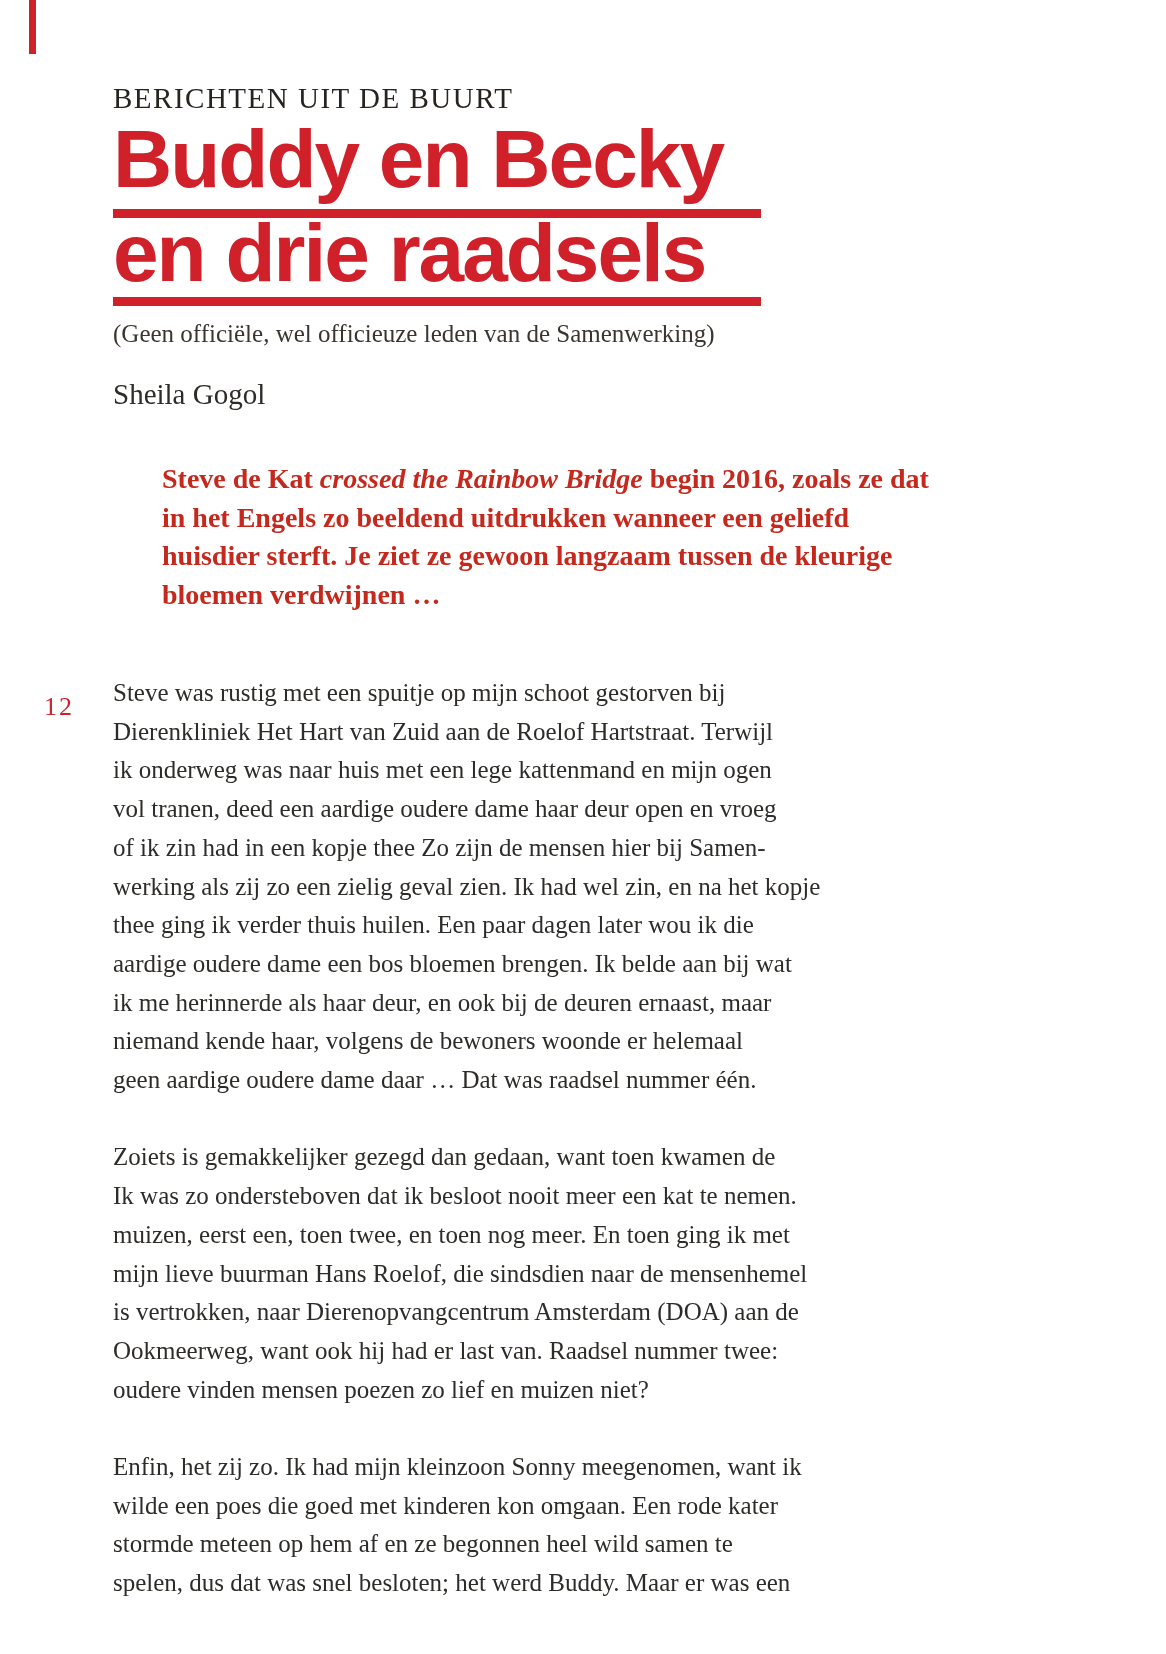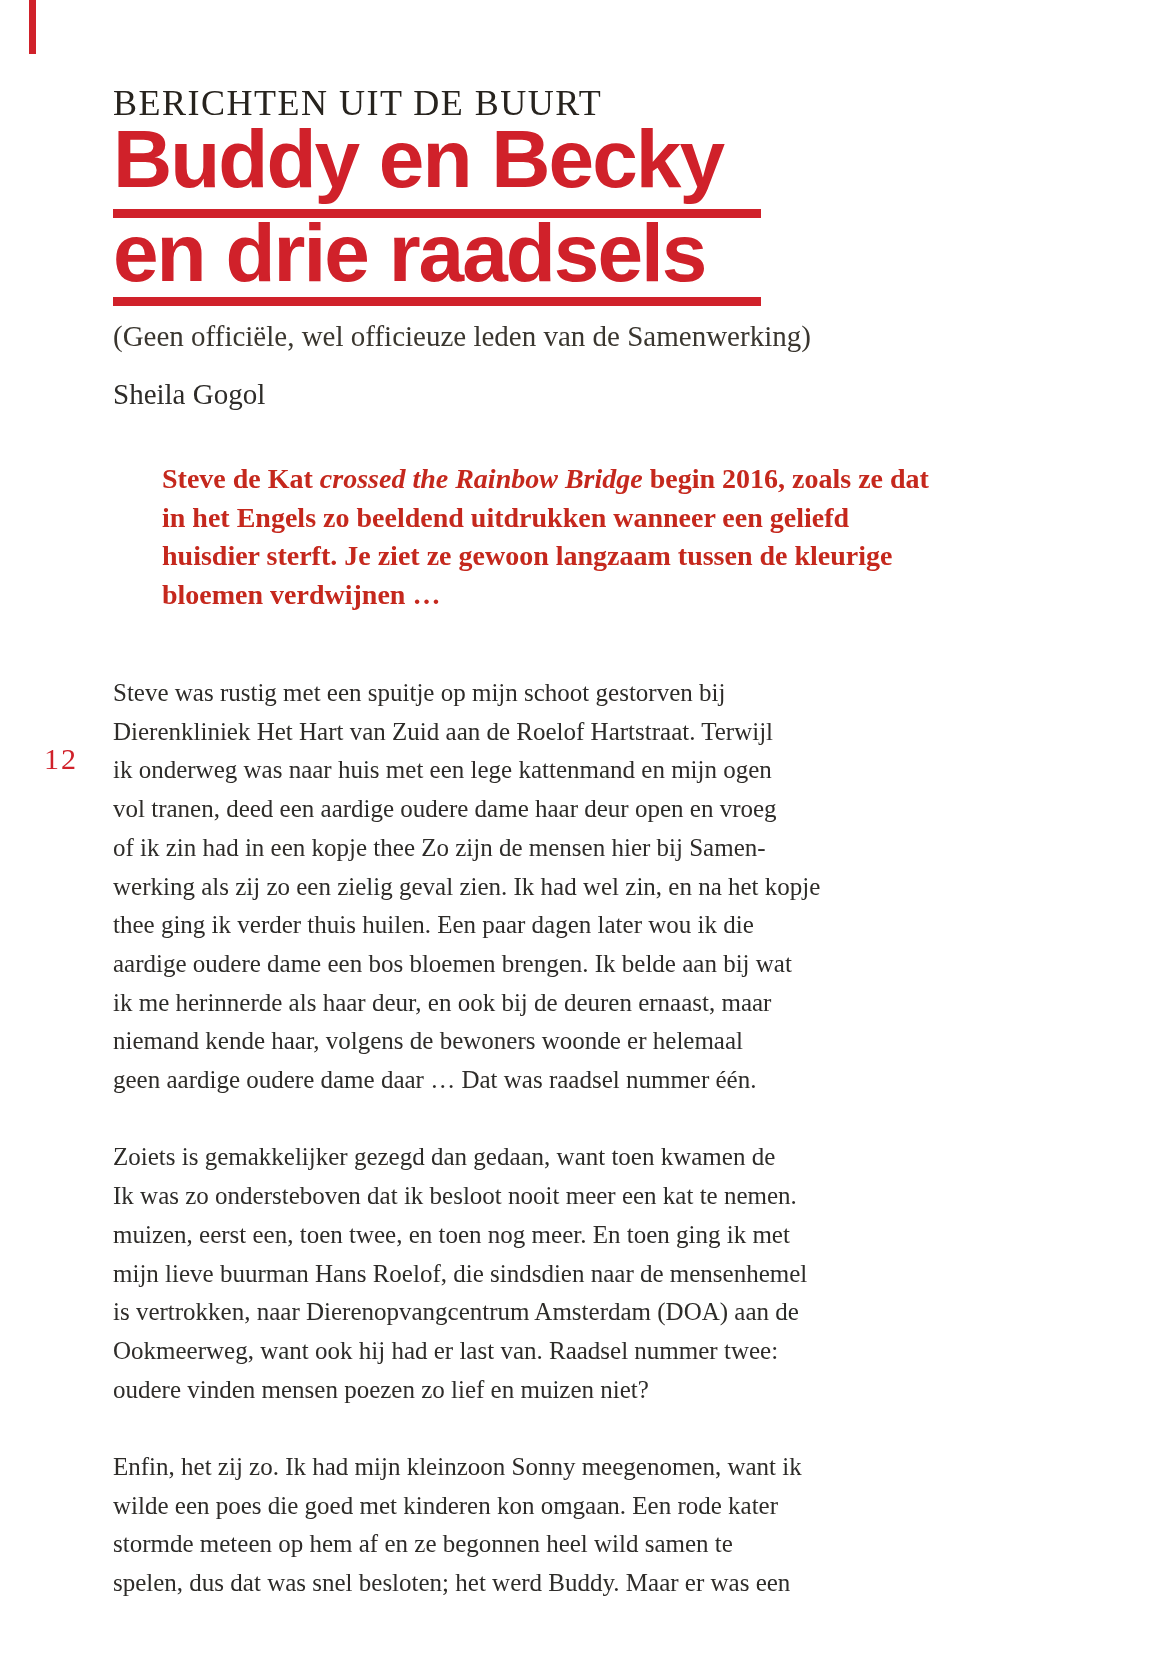--- a/index.html
+++ b/index.html
@@ -12,29 +12,29 @@
     font-family: "Liberation Serif", serif;
   }
   .top-tick {
     position: absolute;
     left: 29px; top: 0;
     width: 7px; height: 54px;
     background: var(--title_red);
   }
   .pagenum {
     position: absolute;
-    left: 44px; top: 742px;
-    font-size: 30px;
+    left: 44px; top: 692px;
+    font-size: 26px;
     letter-spacing: 2px;
     color: var(--title_red);
   }
   .kicker {
     position: absolute;
     left: 113px; top: 82px;
-    font-size: 36px;
+    font-size: 29px;
     letter-spacing: 1.5px;
     color: var(--kicker_ink);
   }
   .title-line {
     position: absolute;
     left: 113px;
     margin: 0;
     font-family: Liberation Sans, sans-serif;
     font-weight: 700;
     font-size: 82px;
@@ -49,21 +49,21 @@
     position: absolute;
     left: 113px;
     width: 648px; height: 9px;
     background: var(--title_red);
   }
   .r1 { top: 209px; }
   .r2 { top: 297px; }
   .subtitle {
     position: absolute;
     left: 113px; top: 320px;
-    font-size: 29px;
+    font-size: 25px;
     color: var(--subtitle_ink);
     white-space: nowrap;
   }
   .author {
     position: absolute;
     left: 113px; top: 378px;
     font-size: 29px;
     color: var(--body_ink);
   }
   .intro {

